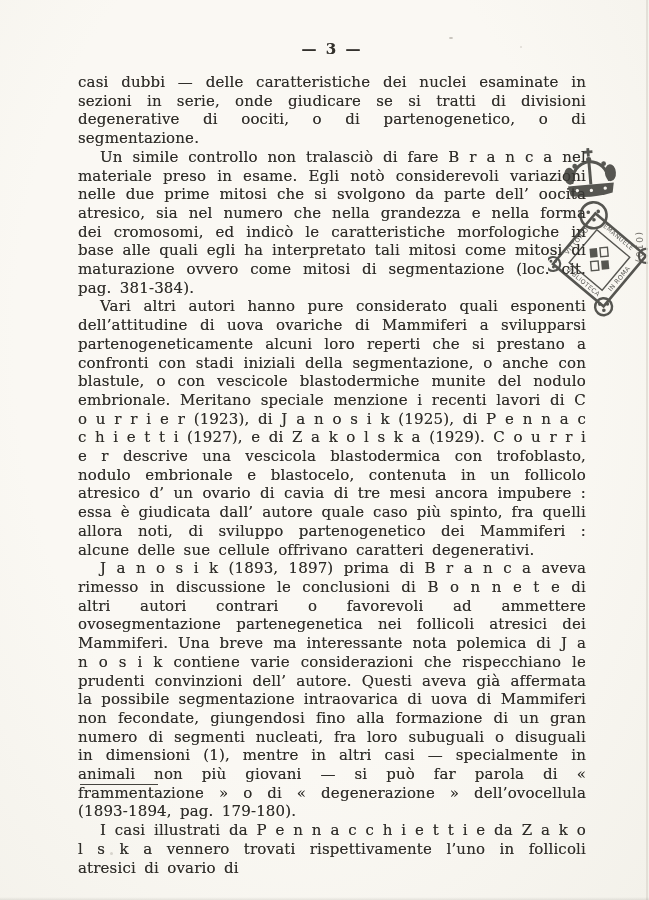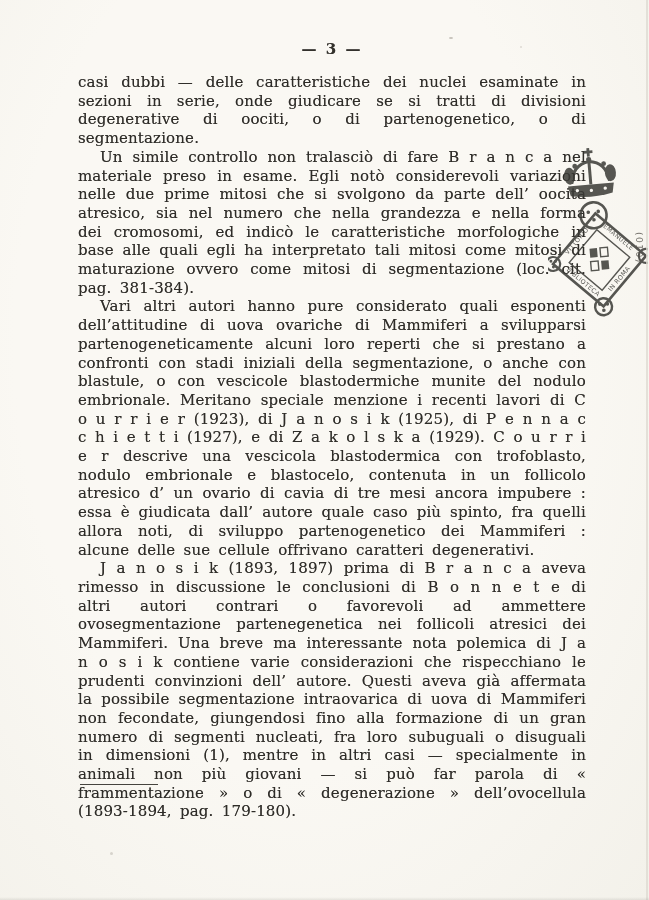--- a/index.html
+++ b/index.html
@@ -69,20 +69,21 @@
 
 <div class="page">
 
   <div class="page-header">— 3 —</div>
 
   <main class="text-block">
     <p class="no-indent">casi dubbi — delle caratteristiche dei nuclei esaminate in sezioni in serie, onde giudicare se si tratti di divisioni degenerative di oociti, o di partenogenetico, o di segmentazione.</p>
     <p>Un simile controllo non tralasciò di fare B r a n c a nel materiale preso in esame. Egli notò considerevoli variazioni nelle due prime mitosi che si svolgono da parte dell’ oocita atresico, sia nel numero che nella grandezza e nella forma dei cromosomi, ed indicò le caratteristiche morfologiche in base alle quali egli ha interpretato tali mitosi come mitosi di maturazione ovvero come mitosi di segmentazione (loc. cit. pag. 381-384).</p>
     <p>Vari altri autori hanno pure considerato quali esponenti dell’attitudine di uova ovariche di Mammiferi a svilupparsi partenogeneticamente alcuni loro reperti che si prestano a confronti con stadi iniziali della segmentazione, o anche con blastule, o con vescicole blastodermiche munite del nodulo embrionale. Meritano speciale menzione i recenti lavori di C o u r r i e r (1923), di J a n o s i k (1925), di P e n n a c c h i e t t i (1927), e di Z a k o l s k a (1929). C o u r r i e r descrive una vescicola blastodermica con trofoblasto, nodulo embrionale e blastocelo, contenuta in un follicolo atresico d’ un ovario di cavia di tre mesi ancora impubere : essa è giudicata dall’ autore quale caso più spinto, fra quelli allora noti, di sviluppo partenogenetico dei Mammiferi : alcune delle sue cellule offrivano caratteri degenerativi.</p>
     <p>J a n o s i k (1893, 1897) prima di B r a n c a aveva rimesso in discussione le conclusioni di B o n n e t e di altri autori contrari o favorevoli ad ammettere ovosegmentazione partenegenetica nei follicoli atresici dei Mammiferi. Una breve ma interessante nota polemica di J a n o s i k contiene varie considerazioni che rispecchiano le prudenti convinzioni dell’ autore. Questi aveva già affermata la possibile segmentazione intraovarica di uova di Mammiferi non fecondate, giungendosi fino alla formazione di un gran numero di segmenti nucleati, fra loro subuguali o disuguali in dimensioni (1), mentre in altri casi — specialmente in animali non più giovani — si può far parola di « frammentazione » o di « degenerazione » dell’ovocellula (1893-1894, pag. 179-180).</p>
+    <p>I casi illustrati da P e n n a c c h i e t t i e da Z a k o l s k a vennero trovati rispettivamente l’uno in follicoli atresici di ovario di</p>
   </main>
 
   <div class="footnote-rule"></div>
 
   <div class="stamp">
     <svg class="stamp-svg" viewBox="0 0 100 200" width="100" height="200">
       <g transform="rotate(-5 50 100)">
 
         <g fill="#3a3a36">
           <rect x="46.6" y="4.5" width="2.8" height="8.5"></rect>

